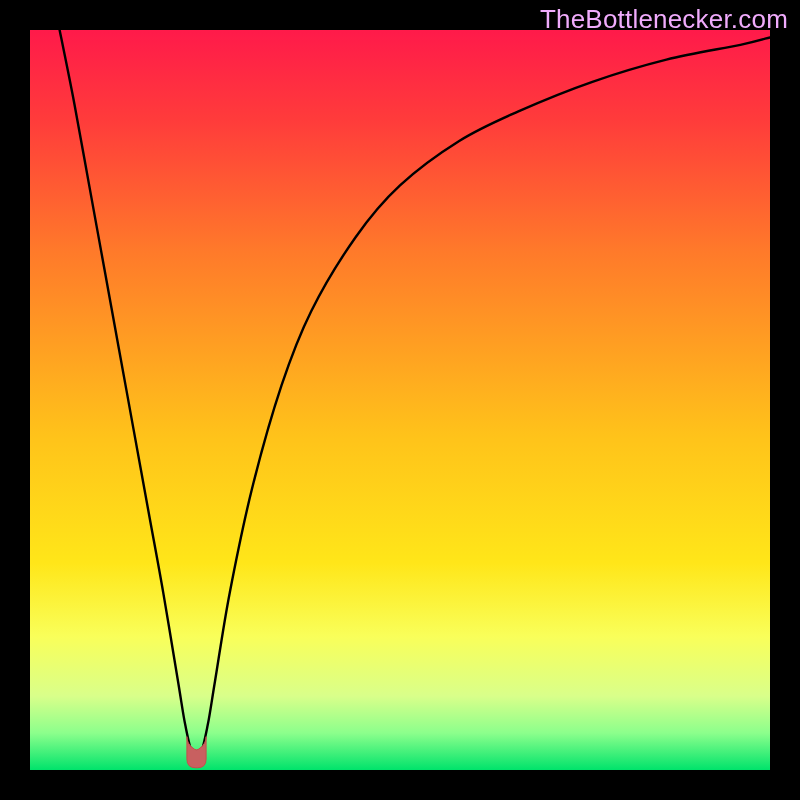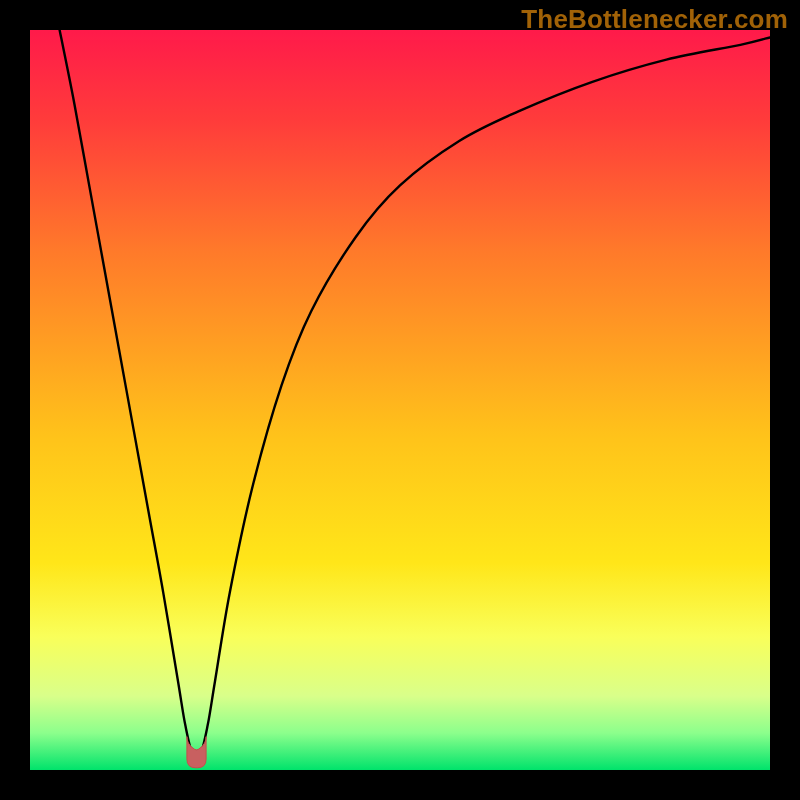--- a/index.html
+++ b/index.html
@@ -32,23 +32,23 @@
   .curve-svg {
     position: absolute;
     left: 0; top: 0;
     width: 740px;
     height: 740px;
   }
   .watermark {
     position: absolute;
     top: 4px;
     right: 12px;
-    color: #a16207;
+    color: #f0abfc;
     font-size: 26px;
-    font-weight: 700;
+    font-weight: 400;
     letter-spacing: 0.2px;
   }
   .knob {
     position: absolute;
     fill: #c86060;
     stroke: #c2504c;
   }
 </style>
 </head>
 <body>

